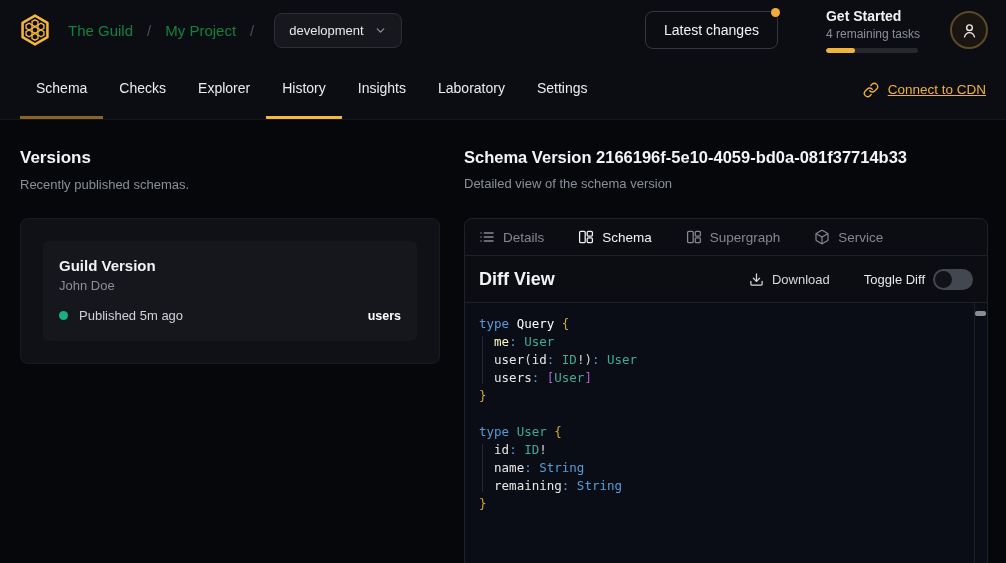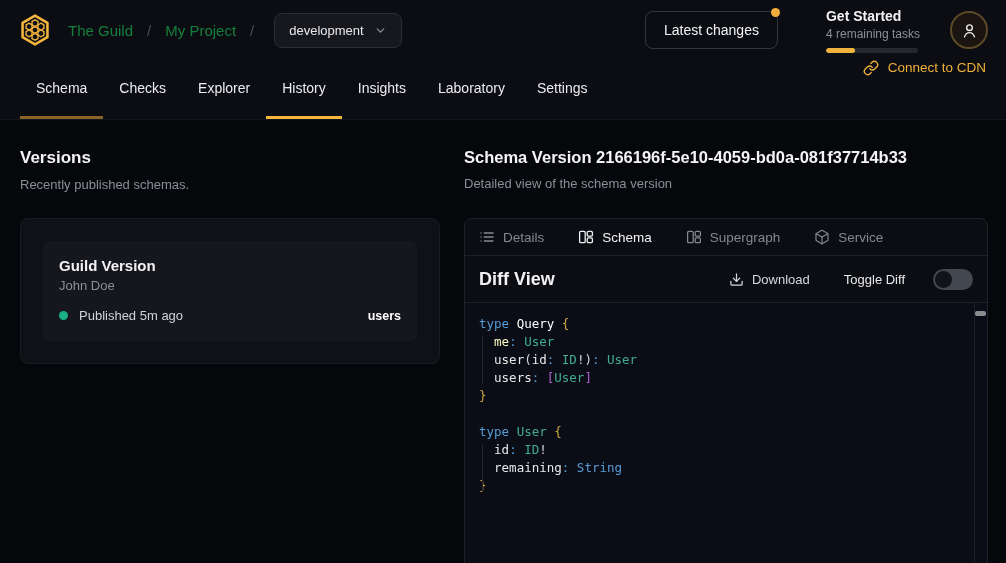--- a/index.html
+++ b/index.html
@@ -56,22 +56,22 @@
     padding:0 20px; background:#0b0d12; border-bottom:1px solid #14171d;
   }
   .tab {
     display:flex; align-items:center; padding:0 16px;
     font-size:14px; color:#ececf0; cursor:pointer;
     border-bottom:3px solid transparent;
   }
   .tab--dim    { border-bottom-color:#8a6426; }
   .tab--active { border-bottom-color:#f4b63d; }
   .cdn-link {
-    margin-left:auto; display:flex; gap:9px;
-    color:#f0b13a; font-size:13.5px; cursor:pointer;
+    margin-left:auto; display:flex; align-items:center; gap:9px;
+    color:#f0b13a; font-size:13.5px; cursor:pointer;text-decoration:underline;
   }
 
   
   .content { display:flex; gap:24px; padding:28px 18px 0 20px; }
   .col-left { width:420px; flex:none; }
   .col-right { flex:1; min-width:0; }
   .sec-title { font-size:17px; font-weight:700; color:#f4f4f6; }
   .sec-sub { font-size:13px; color:#8b8f98; margin-top:9px; }
 
   .versions-card {
@@ -93,21 +93,21 @@
     display:flex; align-items:center; gap:34px; height:37px;
     padding:0 14px; border-bottom:1px solid #1e2127;
   }
   .ptab { display:flex; align-items:center; gap:8px; font-size:13.5px; color:#85888f; cursor:pointer; }
   .ptab--active { color:#f2f2f4; }
 
   .diff-row { display:flex; align-items:center; height:46px; padding:0 14px; }
   .diff-title { font-size:18px; font-weight:700; color:#f2f2f4; }
   .diff-actions { margin-left:auto; display:flex; align-items:center; gap:28px; }
   .download-btn { display:flex; align-items:center; gap:8px; font-size:13px; color:#d6d8dc; cursor:pointer; background:none; border:none; font-family:inherit; }
-  .toggle-wrap { display:flex; align-items:center; gap:28px; }
+  .toggle-wrap { display:flex; align-items:center; gap:8px; }
   .toggle-label { font-size:13px; color:#e8e8ea; }
   .switch {
     width:40px; height:21px; border-radius:11px; background:#43474f;
     position:relative; cursor:pointer;
   }
   .switch-knob {
     position:absolute; left:2px; top:2px; width:17px; height:17px;
     border-radius:50%; background:#111318;
   }
 
@@ -302,20 +302,21 @@
       <div class="code-area">
         <div>
             <div class="code-line"><span style="color: rgb(86, 156, 214);">type</span><span style="color: rgb(232, 232, 234);"> </span><span style="color: #ffffff;">Query</span><span style="color: rgb(232, 232, 234);"> </span><span style="color: rgb(210, 167, 64);">{</span></div>
             <div class="code-line"><span style="color: rgb(232, 232, 234);">  </span><span style="color: #fef9c3;">me</span><span style="color: rgb(86, 156, 214);">:</span><span style="color: rgb(232, 232, 234);"> </span><span style="color: rgb(65, 169, 150);">User</span></div>
             <div class="code-line"><span style="color: rgb(232, 232, 234);">  </span><span style="color: rgb(232, 232, 234);">user</span><span style="color: rgb(212, 214, 218);">(</span><span style="color: rgb(232, 232, 234);">id</span><span style="color: rgb(86, 156, 214);">:</span><span style="color: rgb(232, 232, 234);"> </span><span style="color: rgb(65, 169, 150);">ID</span><span style="color: rgb(212, 214, 218);">!</span><span style="color: rgb(212, 214, 218);">)</span><span style="color: rgb(86, 156, 214);">:</span><span style="color: rgb(232, 232, 234);"> </span><span style="color: rgb(65, 169, 150);">User</span></div>
             <div class="code-line"><span style="color: rgb(232, 232, 234);">  </span><span style="color: rgb(232, 232, 234);">users</span><span style="color: rgb(86, 156, 214);">:</span><span style="color: rgb(232, 232, 234);"> </span><span style="color: rgb(176, 95, 208);">[</span><span style="color: rgb(65, 169, 150);">User</span><span style="color: rgb(176, 95, 208);">]</span></div>
             <div class="code-line"><span style="color: rgb(210, 167, 64);">}</span></div>
             <div class="code-line">&nbsp;</div>
             <div class="code-line"><span style="color: rgb(86, 156, 214);">type</span><span style="color: rgb(232, 232, 234);"> </span><span style="color: rgb(65, 169, 150);">User</span><span style="color: rgb(232, 232, 234);"> </span><span style="color: rgb(210, 167, 64);">{</span></div>
             <div class="code-line"><span style="color: rgb(232, 232, 234);">  </span><span style="color: rgb(232, 232, 234);">id</span><span style="color: rgb(86, 156, 214);">:</span><span style="color: rgb(232, 232, 234);"> </span><span style="color: rgb(65, 169, 150);">ID</span><span style="color: rgb(212, 214, 218);">!</span></div>
+            <div class="code-line"><span style="color: rgb(232, 232, 234);">  </span><span style="color: rgb(232, 232, 234);">name</span><span style="color: rgb(86, 156, 214);">:</span><span style="color: rgb(232, 232, 234);"> </span><span style="color: rgb(86, 156, 214);">String</span></div>
             <div class="code-line"><span style="color: rgb(232, 232, 234);">  </span><span style="color: rgb(232, 232, 234);">remaining</span><span style="color: rgb(86, 156, 214);">:</span><span style="color: rgb(232, 232, 234);"> </span><span style="color: rgb(86, 156, 214);">String</span></div>
             <div class="code-line"><span style="color: rgb(210, 167, 64);">}</span></div>
           </div>
         <div class="indent-guide ig-1"></div>
         <div class="indent-guide ig-2"></div>
         <div class="code-scrollbar">
           <div class="code-thumb"></div>
         </div>
       </div>
     </div>

